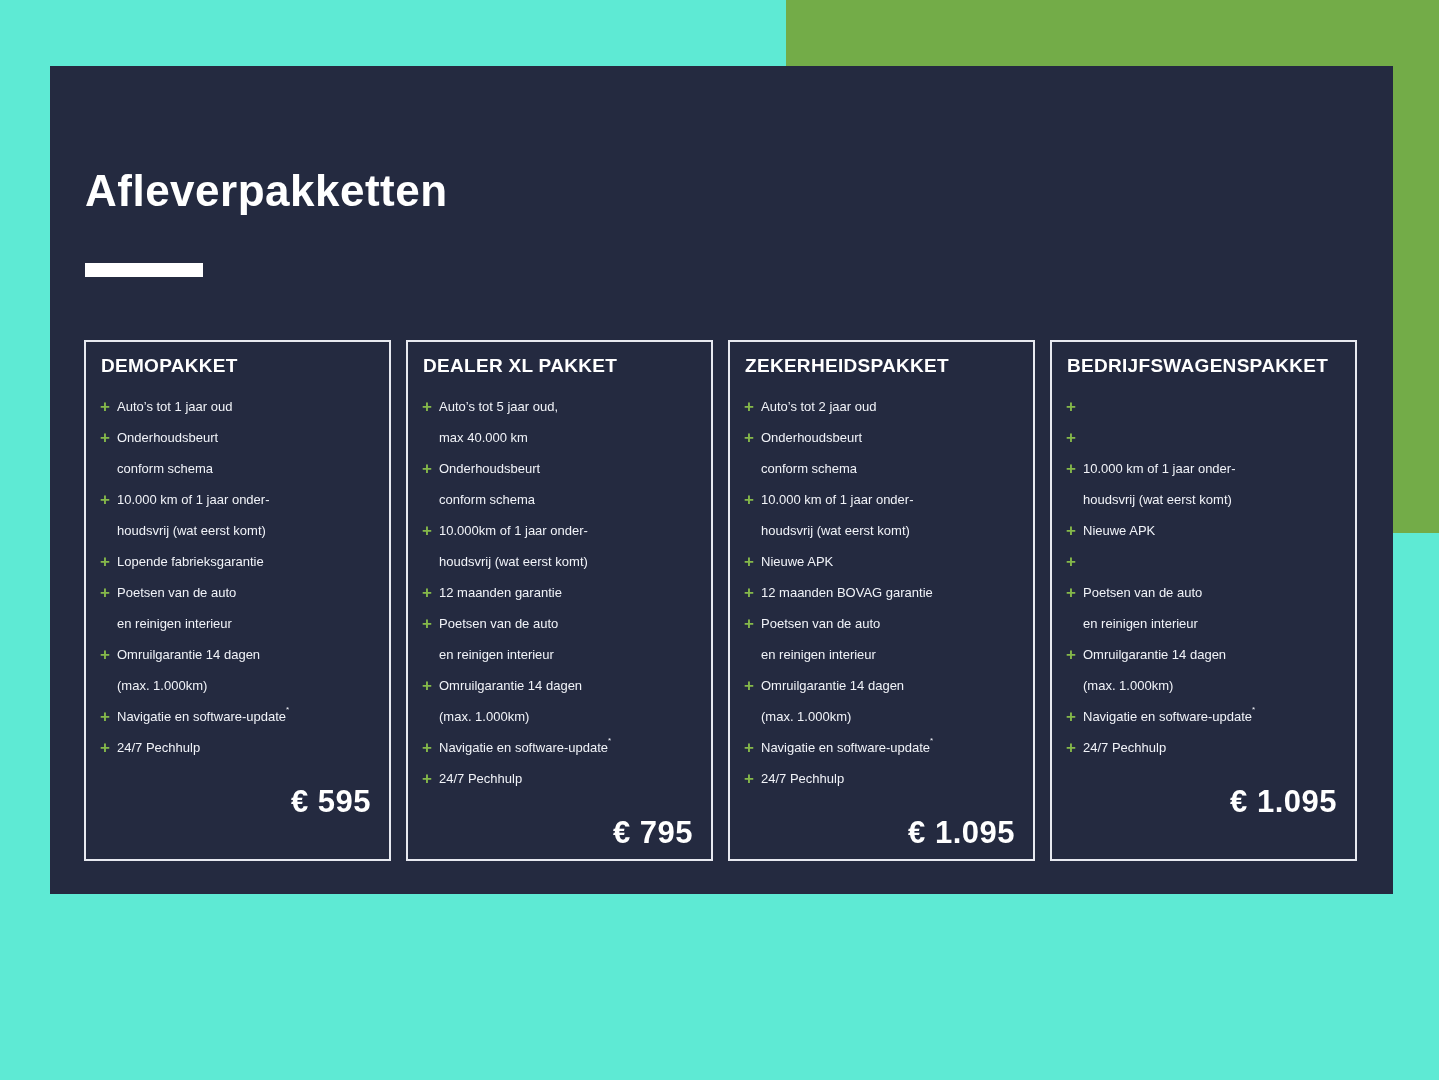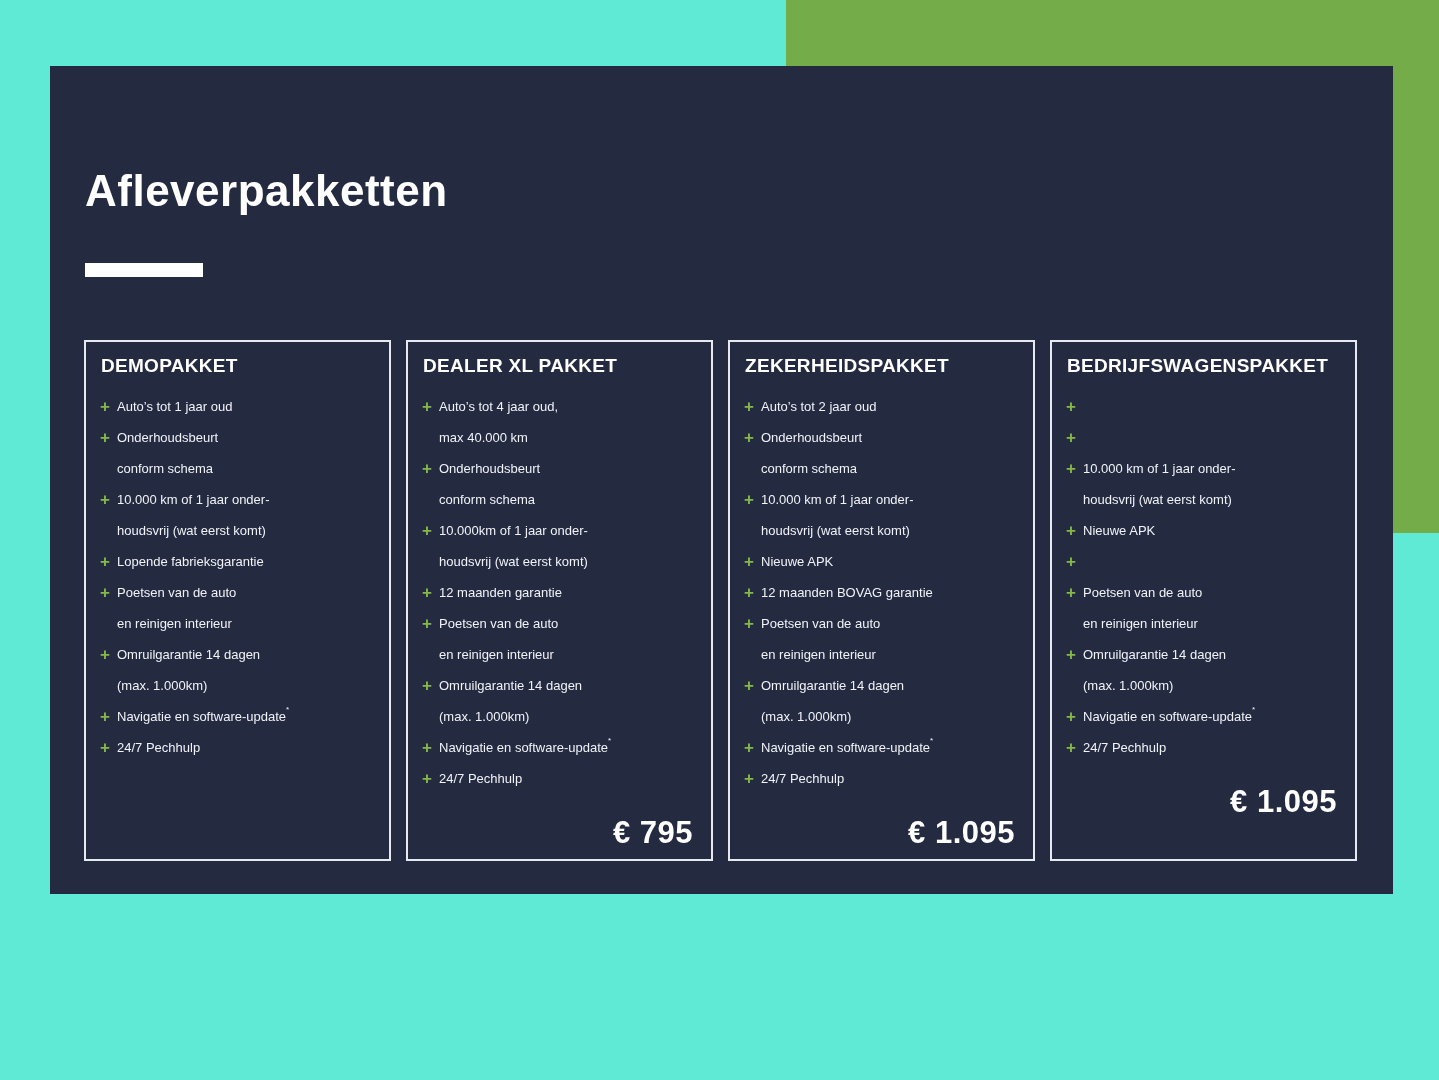--- a/index.html
+++ b/index.html
@@ -124,29 +124,30 @@
                 <div class="line">Navigatie en software-update<sup>*</sup></div>
               </span>
             </li>
             <li class="item">
               <span class="plus">+</span>
               <span class="item-text">
                 <div class="line">24/7 Pechhulp</div>
               </span>
             </li>
           </ul>
+    <div class="card-price">€ 595</div>
   </section>
 
   <section class="card">
     <h2 class="card-header">DEALER XL PAKKET</h2>
     <ul class="card-items">
             <li class="item">
               <span class="plus">+</span>
               <span class="item-text">
-                <div class="line">Auto’s tot 4 jaar oud,</div>
+                <div class="line">Auto’s tot 5 jaar oud,</div>
                 <div class="line">max 40.000 km</div>
               </span>
             </li>
             <li class="item">
               <span class="plus">+</span>
               <span class="item-text">
                 <div class="line">Onderhoudsbeurt</div>
                 <div class="line">conform schema</div>
               </span>
             </li>

